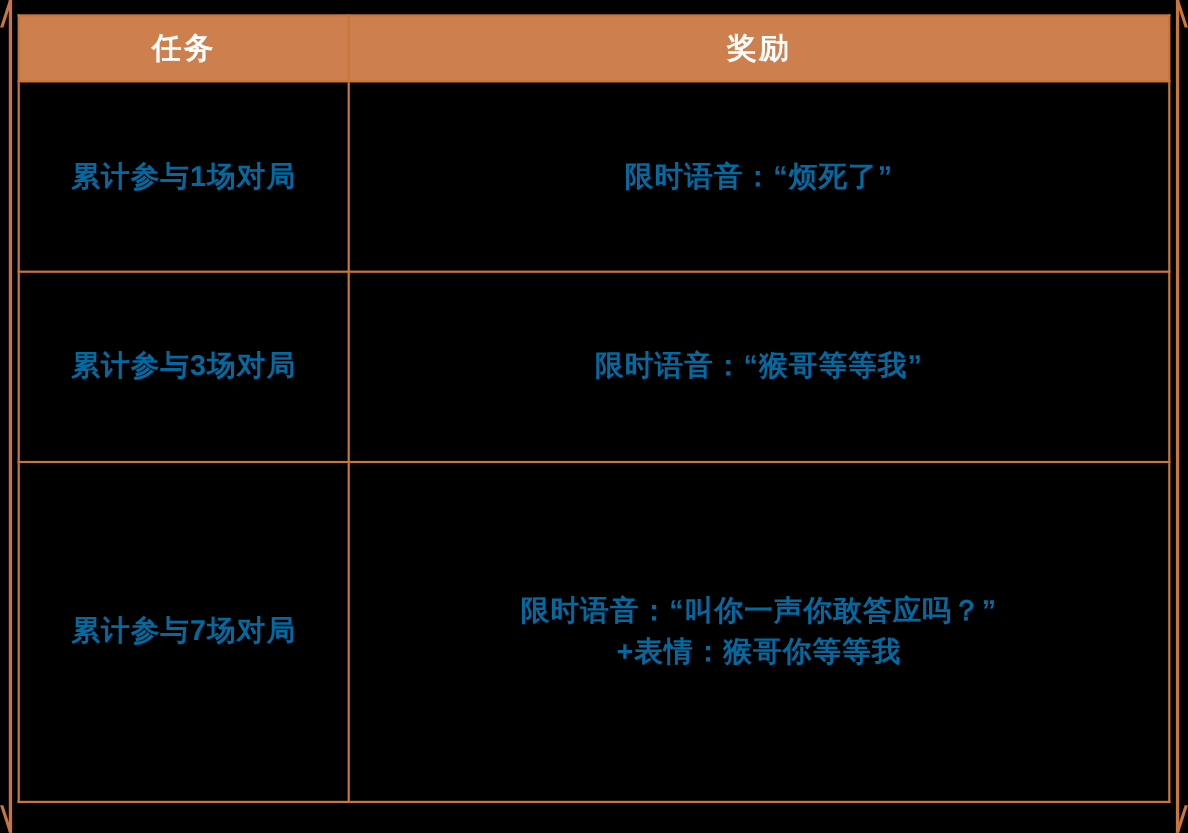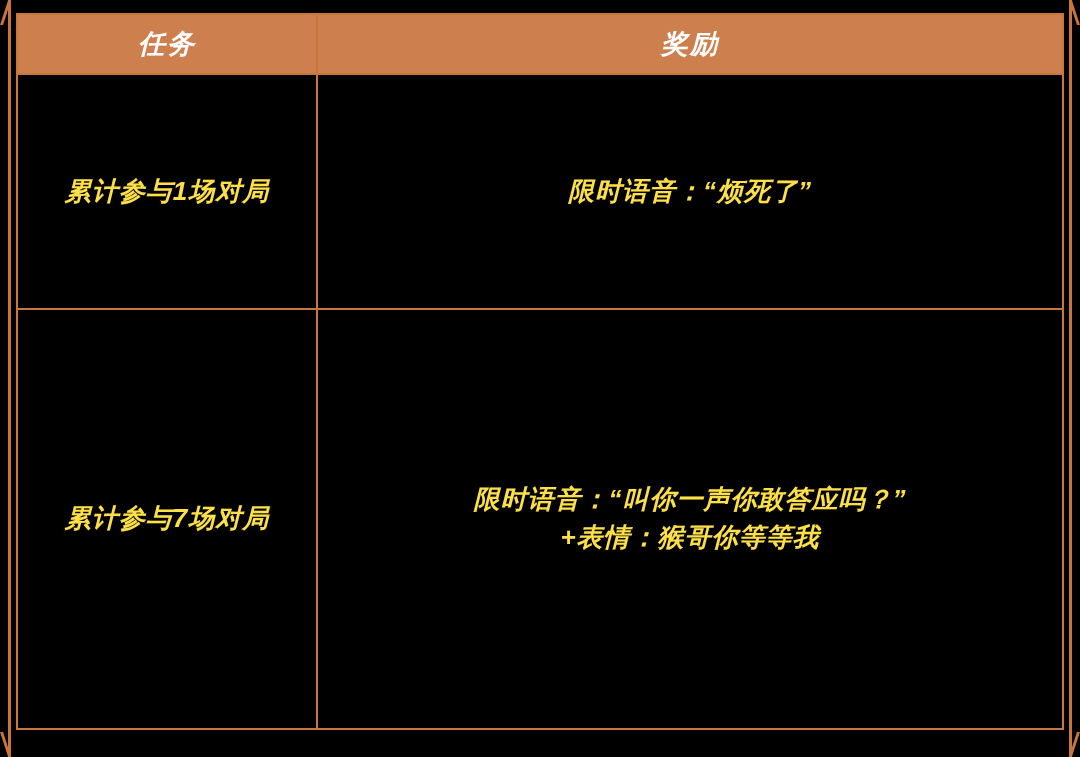--- a/index.html
+++ b/index.html
@@ -65,35 +65,34 @@
     table-layout: fixed;
   }
 
   table.reward-table th,
   table.reward-table td {
     border: 2px solid #c9763c;
     text-align: center;
     vertical-align: middle;
     padding: 4px 6px;
     box-sizing: border-box;
-    font-style: italic;
   }
 
   table.reward-table thead th {
     background: #cd7f4d;
     color: #ffffff;
     font-size: 27px;
     font-weight: bold;
     height: 60px;
     letter-spacing: 2px;
   }
 
   table.reward-table tbody td {
     background: #000000;
-    color: #fde047;
+    color: #0369a1;
     font-size: 26px;
     font-weight: bold;
     letter-spacing: 1px;
     line-height: 1.45;
   }
 
   col.col-task { width: 300px; }
   col.col-reward { width: auto; }
 
   .cell-line { display: block; text-align: center; }
@@ -123,20 +122,26 @@
         </tr>
       </thead>
       <tbody>
         <tr>
           <td>累计参与1场对局</td>
           <td>
             <span class="cell-line">限时语音：“烦死了”</span>
           </td>
         </tr>
         <tr>
+          <td>累计参与3场对局</td>
+          <td>
+            <span class="cell-line">限时语音：“猴哥等等我”</span>
+          </td>
+        </tr>
+        <tr>
           <td>累计参与7场对局</td>
           <td>
             <span class="cell-line">限时语音：“叫你一声你敢答应吗？”</span>
             <span class="cell-line">+表情：猴哥你等等我</span>
           </td>
         </tr>
       </tbody>
     </table>
   </div>
 

